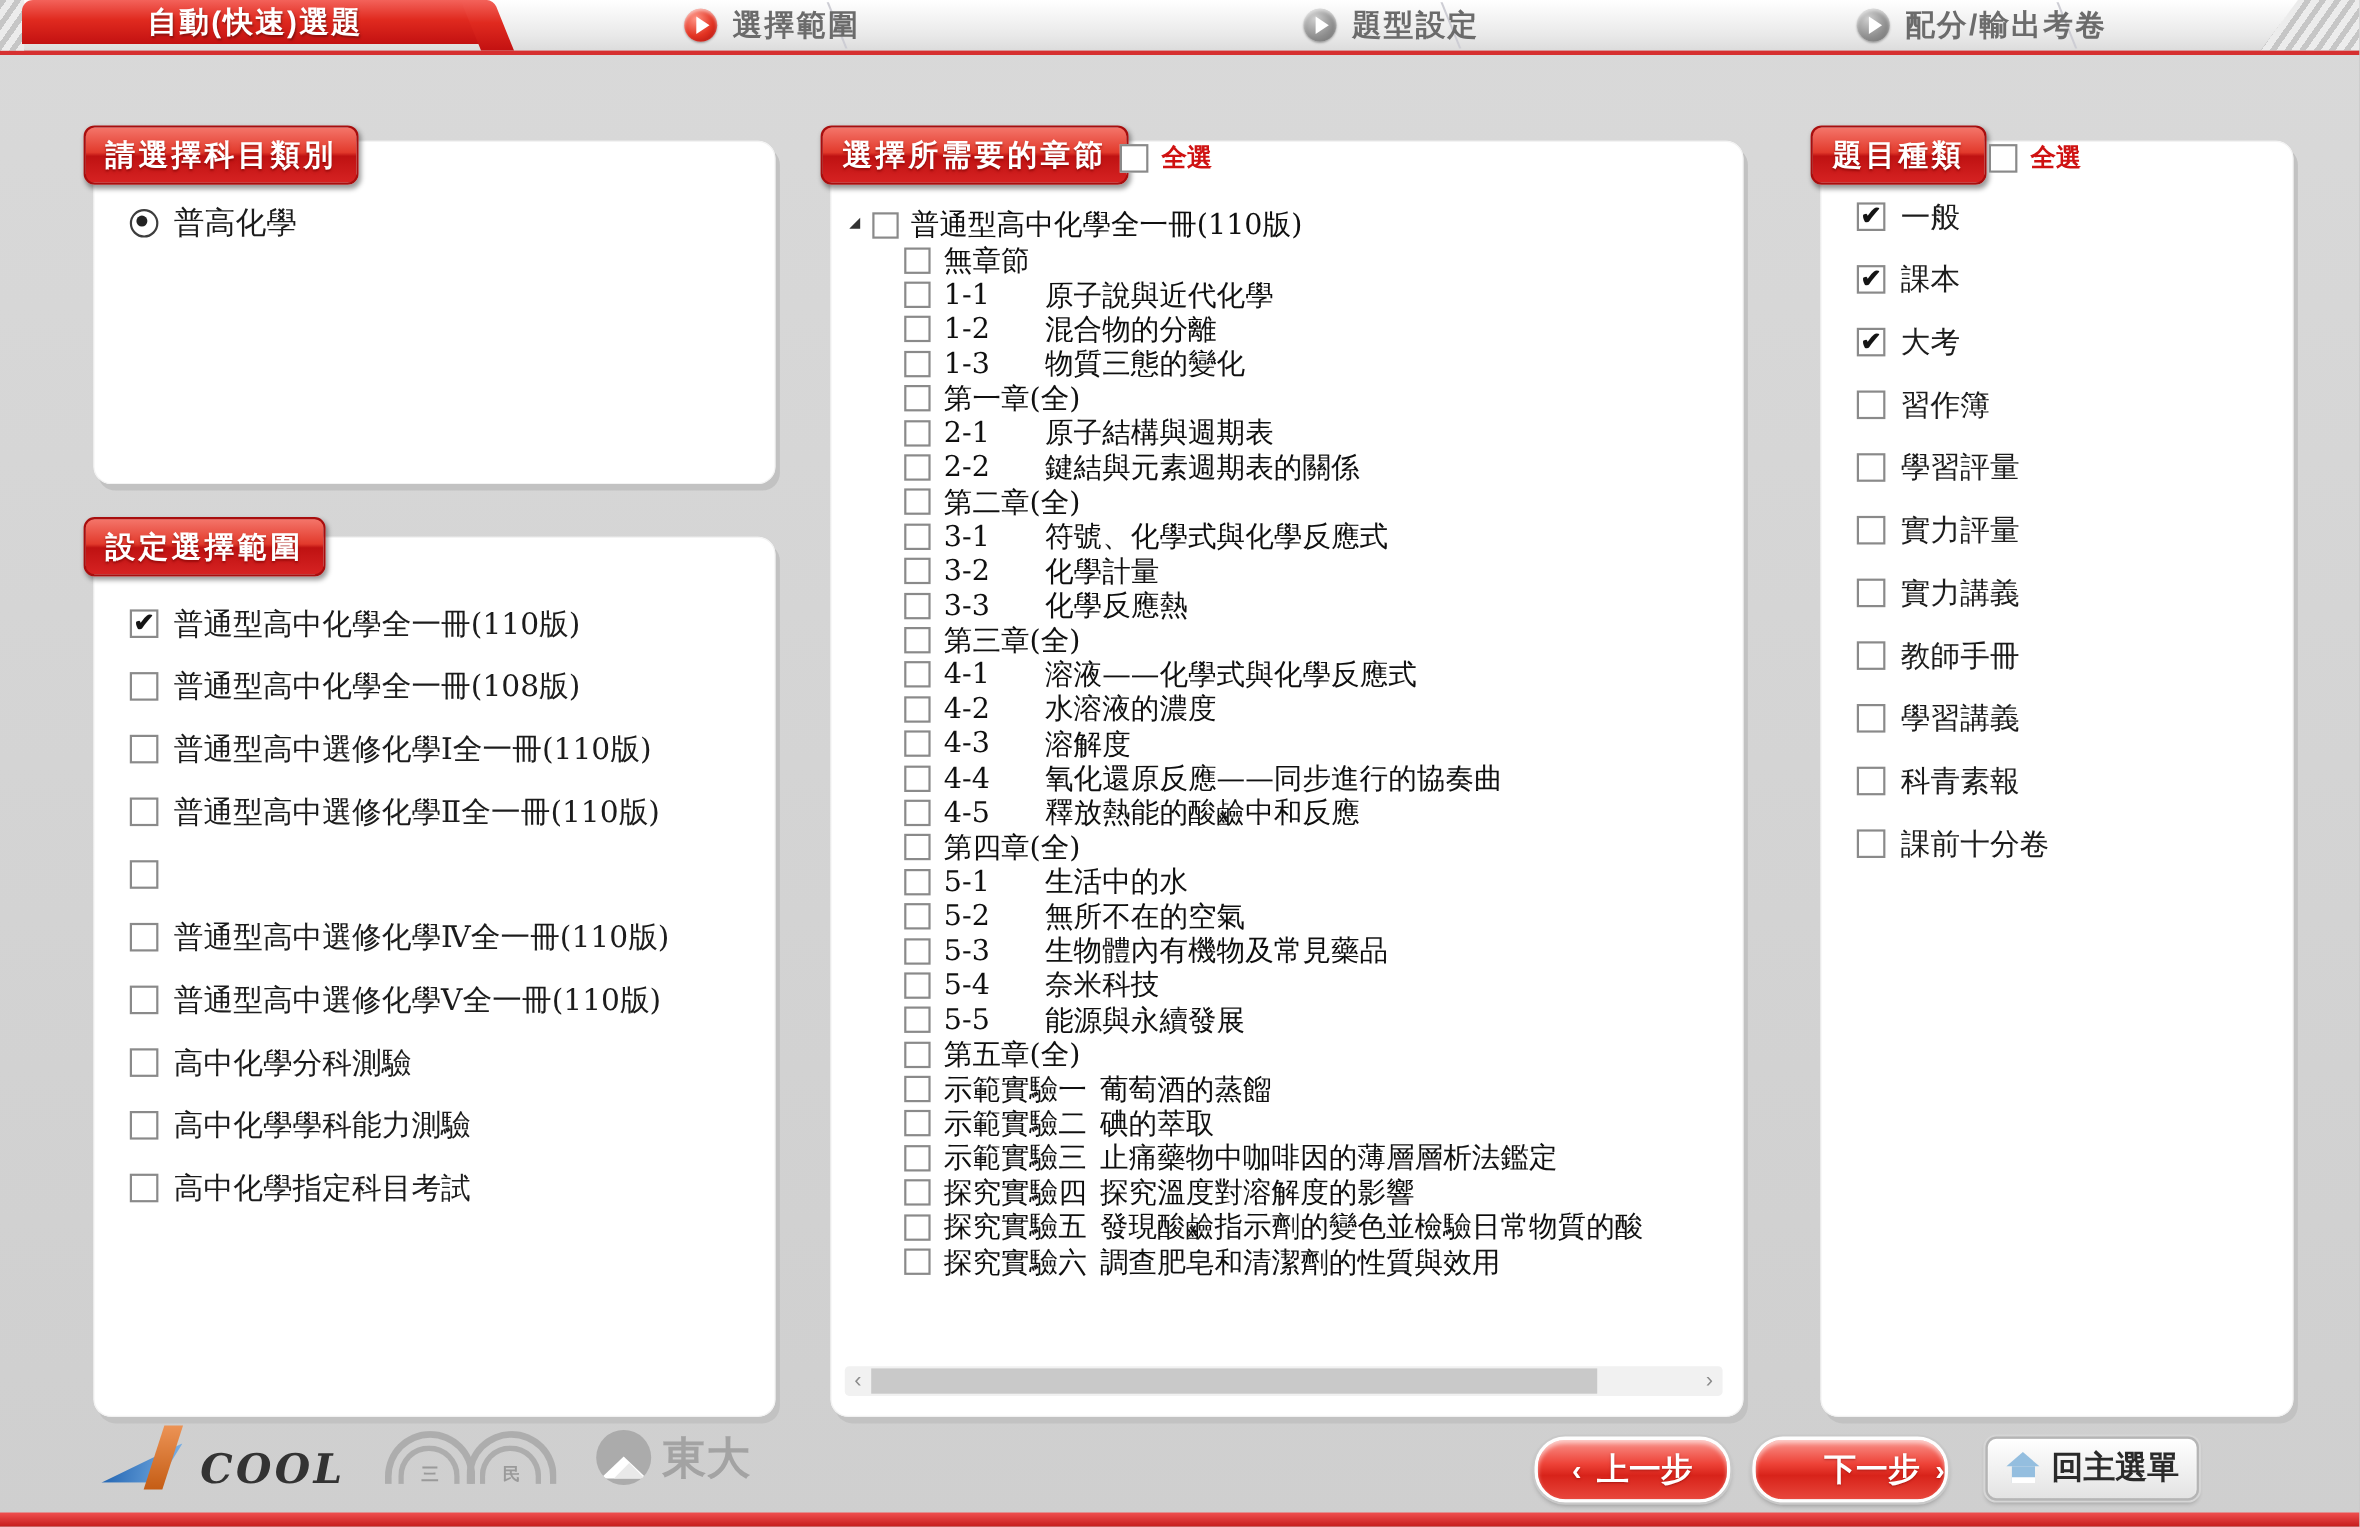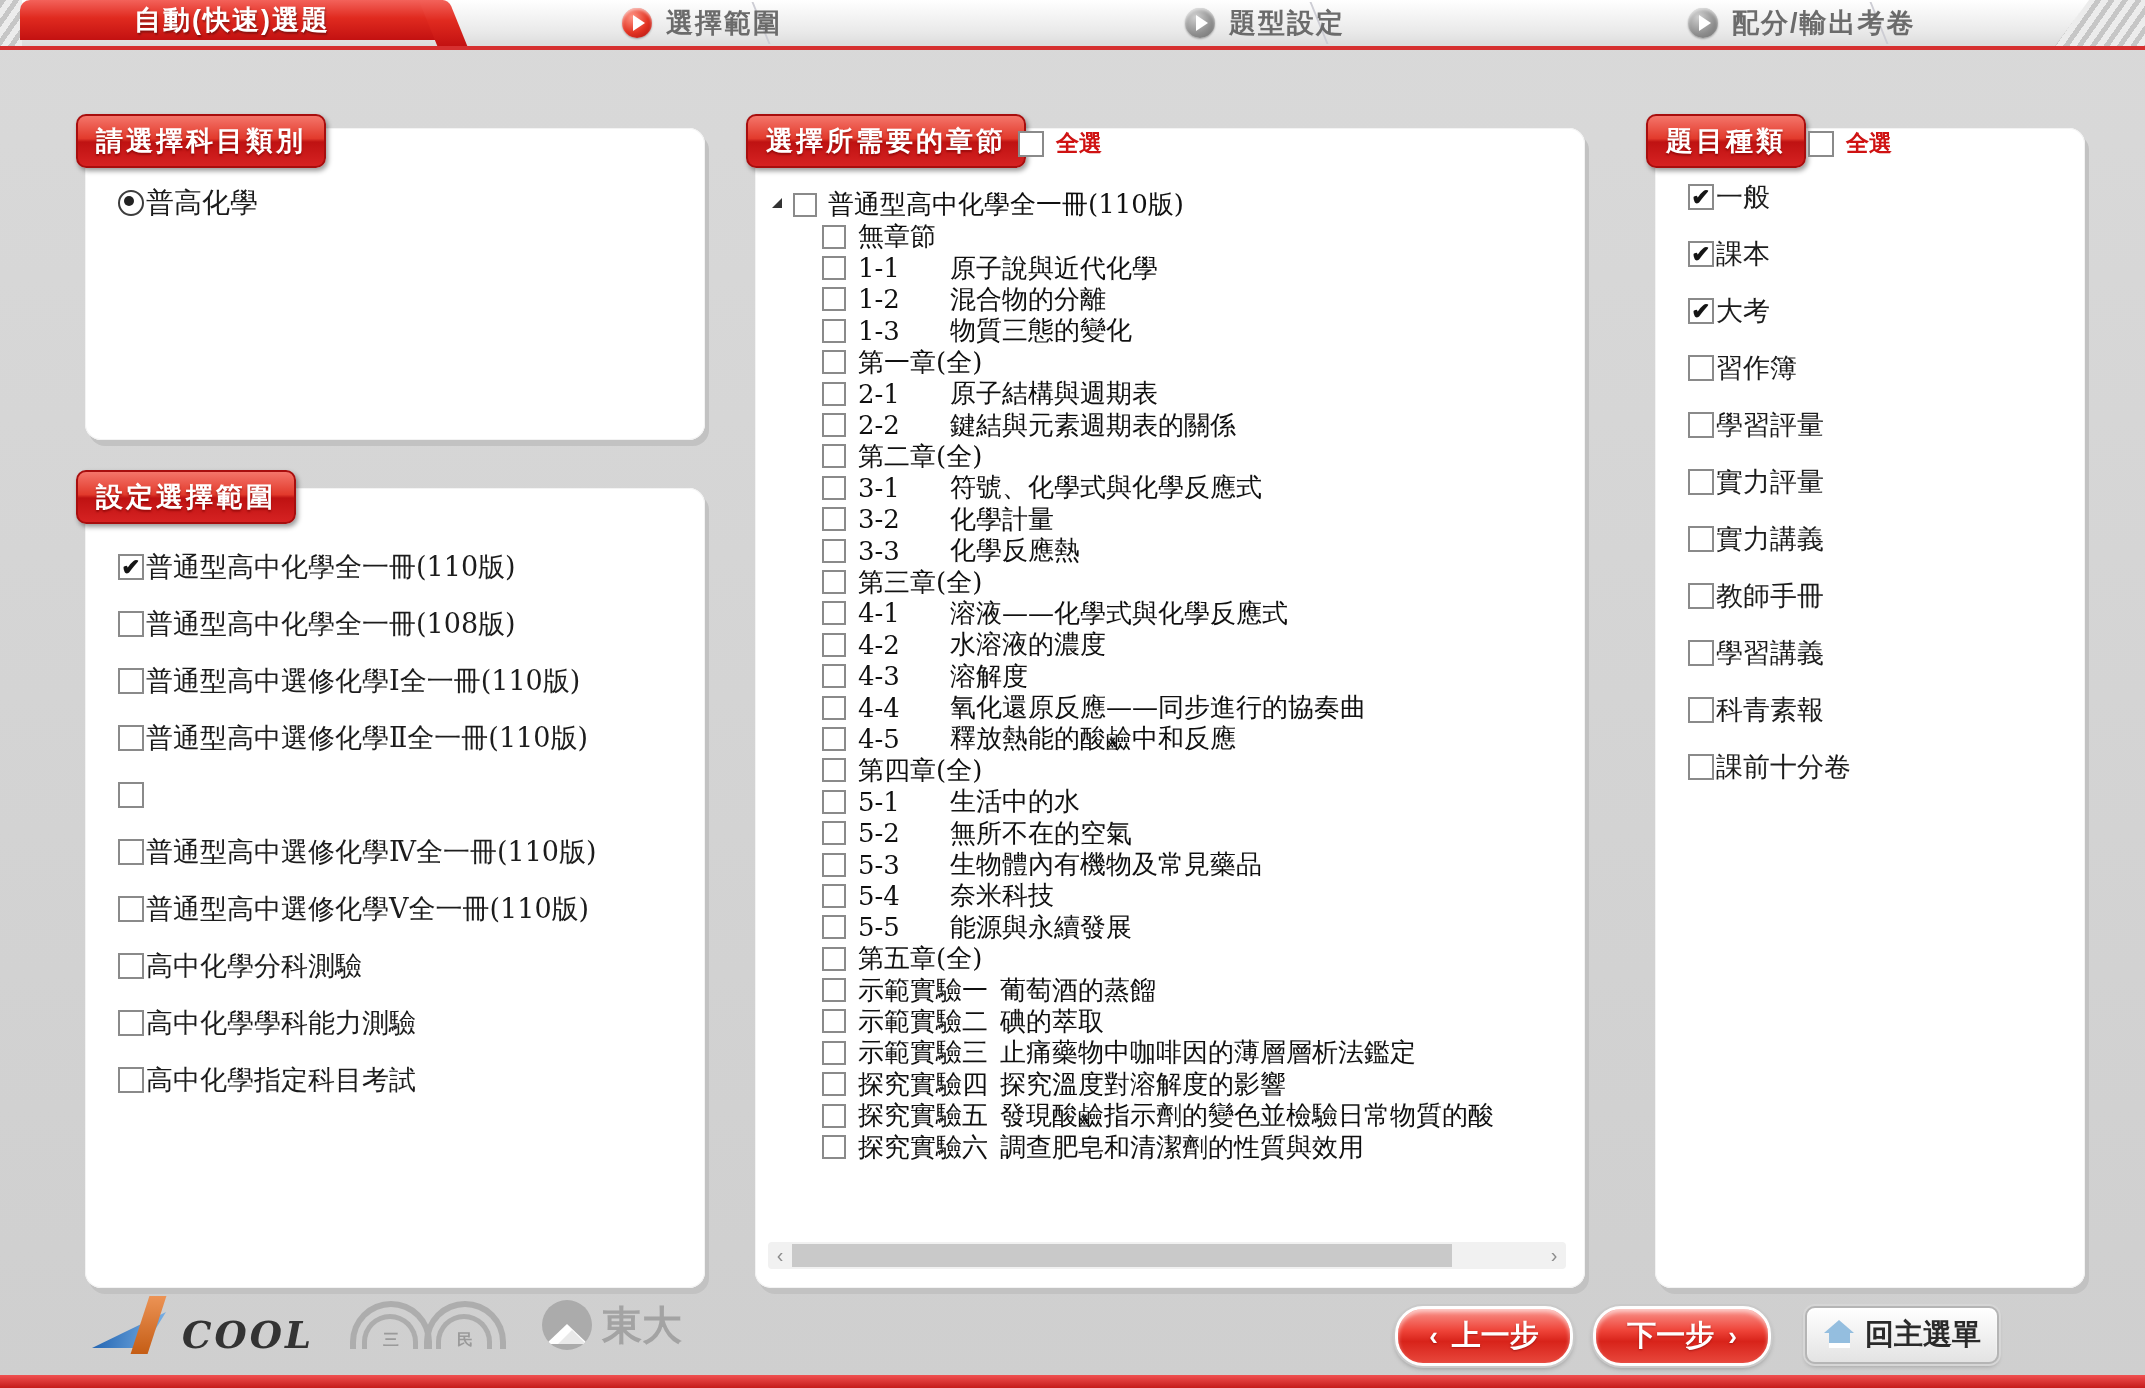--- a/index.html
+++ b/index.html
@@ -45,21 +45,21 @@
 
   
   .cb{width:22px;height:22px;border:2px solid #8a8a8a;background:#fff;flex:0 0 auto;
       display:inline-flex;align-items:center;justify-content:center;
       font-size:23px;font-weight:bold;color:#141414;line-height:1;}
   .radio{width:22px;height:22px;border-radius:50%;border:2px solid #3d3d3d;background:#fff;
       position:relative;flex:0 0 auto;}
   .radio.on::after{content:"";position:absolute;left:4px;top:4px;width:10px;height:10px;
       border-radius:50%;background:#222;}
 
-  .row{display:flex;align-items:center;gap:2px;white-space:nowrap;}
+  .row{display:flex;align-items:center;gap:14px;white-space:nowrap;}
 
   
   .subject-list{position:absolute;left:118px;top:180px;}
   .subject-list .row{height:46px;font-size:28px;color:#1c1c1c;}
   .scope-list{position:absolute;left:118px;top:538px;width:560px;}
   .scope-list .row{height:57px;font-size:27px;color:#1c1c1c;}
 
   
   .selall-row{position:absolute;display:flex;align-items:center;gap:12px;z-index:6;}
   .selall-label{color:#cf1212;font-weight:bold;font-size:23px;}
@@ -514,21 +514,21 @@
     <div class="logo-dongda">
       <span class="dcirc"></span>
       <span class="dongda-text">東大</span>
     </div>
   </div>
 
   <div class="btn-red" style="left:1395px;top:1306px;width:172px;">
     <span class="chev">‹</span>
     <span>上一步</span>
   </div>
-  <div class="btn-red" style="left:1593px;top:1306px;width:172px;">
+  <div class="btn-red" style="left:1593px;top:1306px;width:172px;justify-content:flex-end;">
     <span>下一步</span>
     <span class="chev">›</span>
   </div>
   <div class="btn-home" style="left:1805px;top:1306px;width:190px;">
     <span class="house"></span>
     <span>回主選單</span>
   </div>
 
   <div class="bottom-bar"></div>
 </div>

